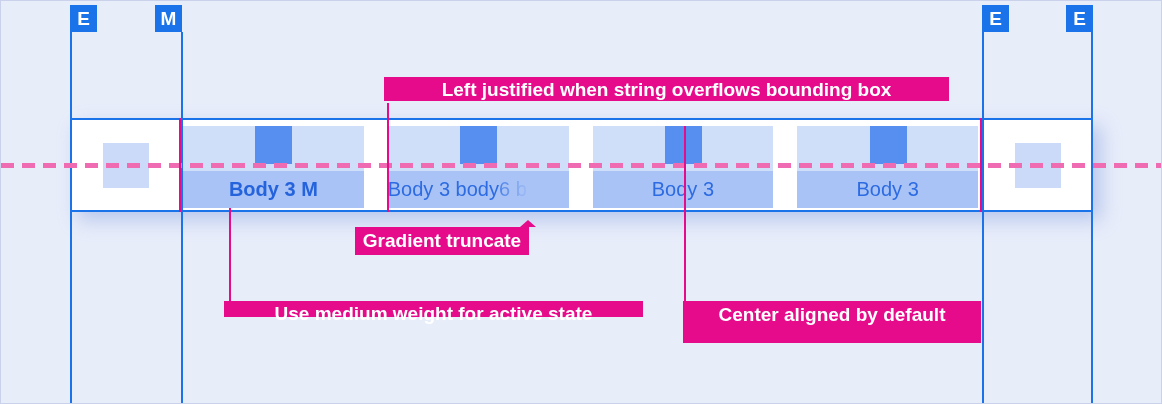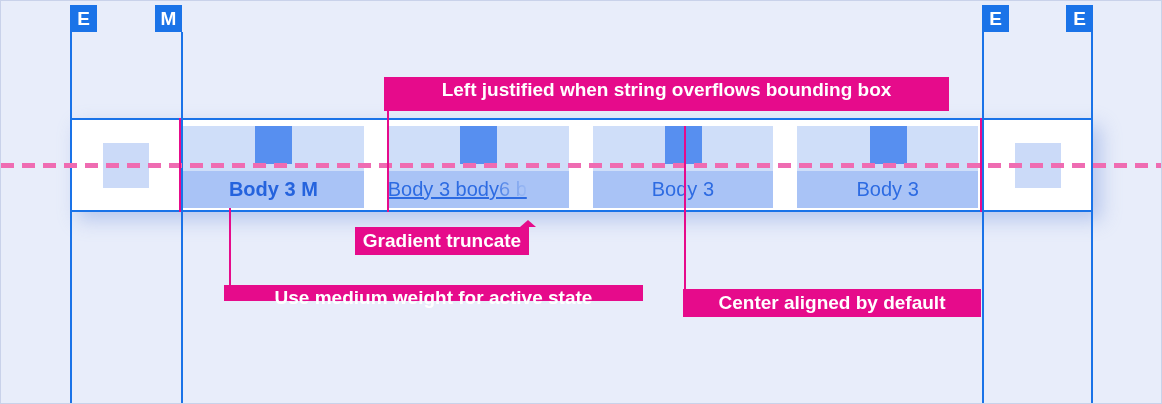--- a/index.html
+++ b/index.html
@@ -46,21 +46,21 @@
   }
   .tab{position:relative;flex:1;height:70px;border-radius:18px;}
   .tab .bounds{
     position:absolute;left:0;right:0;top:0;height:45px;background:#cfdef9;
   }
   .tab .labelbox{
     position:absolute;left:0;right:0;top:45px;height:37px;background:#a9c3f6;
     display:flex;align-items:center;justify-content:center;
     font-size:20px;line-height:37px;color:#2d6be2;white-space:nowrap;overflow:hidden;
   }
-  .tab .labelbox.left{justify-content:flex-start;text-decoration:underline;}
+  .tab .labelbox.left{justify-content:flex-start;}
   .tab .labelbox.active{font-weight:bold;color:#2563dd;}
   .tab .square{
     position:absolute;left:50%;top:0;width:37px;height:38px;margin-left:-18px;
     background:#578ff0;z-index:6;
   }
   .fade{
     background:linear-gradient(90deg,rgba(45,107,226,0.75),rgba(45,107,226,0.08));
     -webkit-background-clip:text;background-clip:text;color:transparent;
   }
   
@@ -135,24 +135,24 @@
   </div>
 
   <div class="dashline"></div>
 
   <div class="annline" style="left:178px;top:117px;height:94px"></div>
   <div class="annline" style="left:979px;top:117px;height:94px"></div>
   <div class="annline" style="left:386px;top:102px;height:109px"></div>
   <div class="annline" style="left:228px;top:207px;height:93px"></div>
   <div class="annline" style="left:683px;top:125px;height:175px"></div>
 
-  <div class="annlabel" style="left:383px;top:76px;width:565px;height:34px;line-height:26px">Left justified when string overflows bounding box</div>
+  <div class="annlabel" style="left:383px;top:76px;width:565px;height:24px;line-height:26px">Left justified when string overflows bounding box</div>
 
   <div class="annlabel" style="left:354px;top:226px;width:174px;height:28px;line-height:28px">
     <span>Gradient truncate</span>
     <span class="tip"></span>
   </div>
 
-  <div class="annlabel" style="left:223px;top:284px;width:419px;height:16px;line-height:26px">Use medium weight for active state</div>
+  <div class="annlabel" style="left:223px;top:300px;width:419px;height:16px;line-height:26px">Use medium weight for active state</div>
 
-  <div class="annlabel" style="left:682px;top:288px;width:298px;height:28px;line-height:27px">Center aligned by default</div>
+  <div class="annlabel" style="left:682px;top:300px;width:298px;height:42px;line-height:27px">Center aligned by default</div>
 
 </div>
 
 </body></html>

